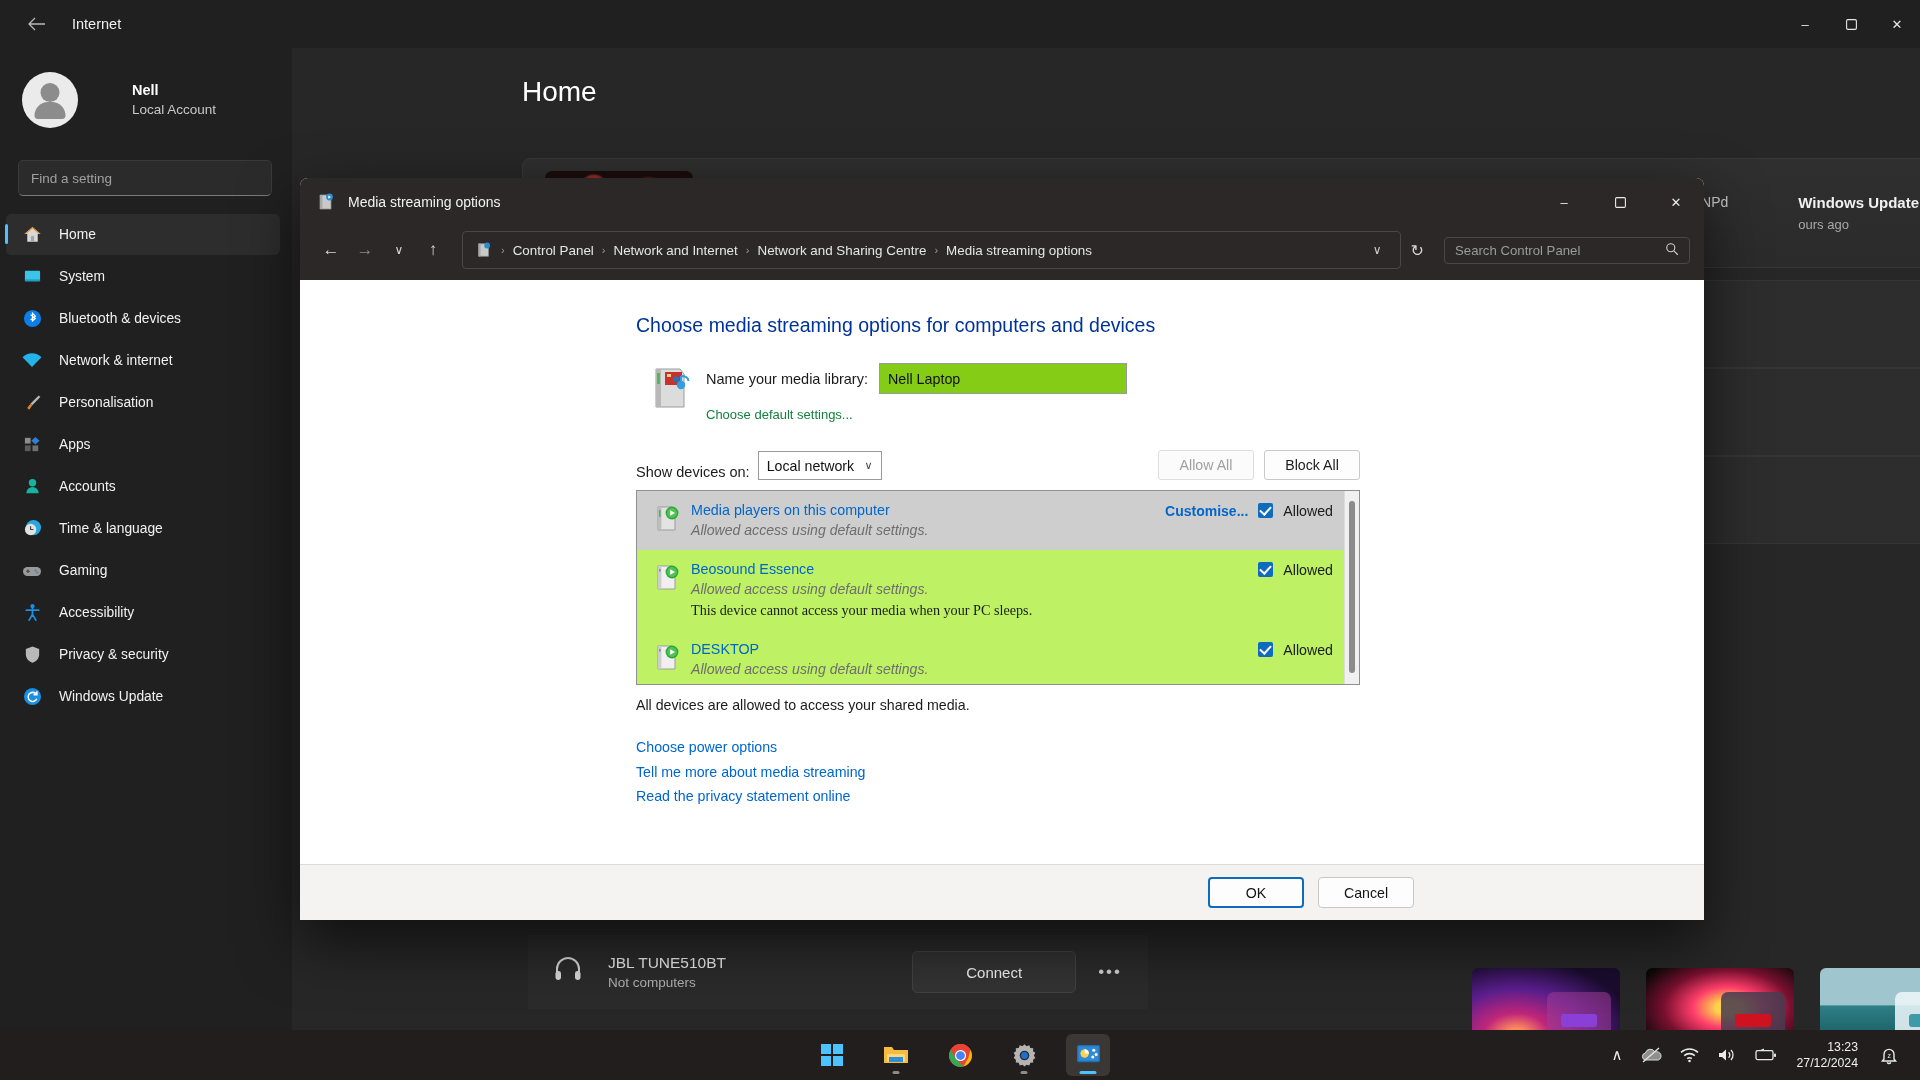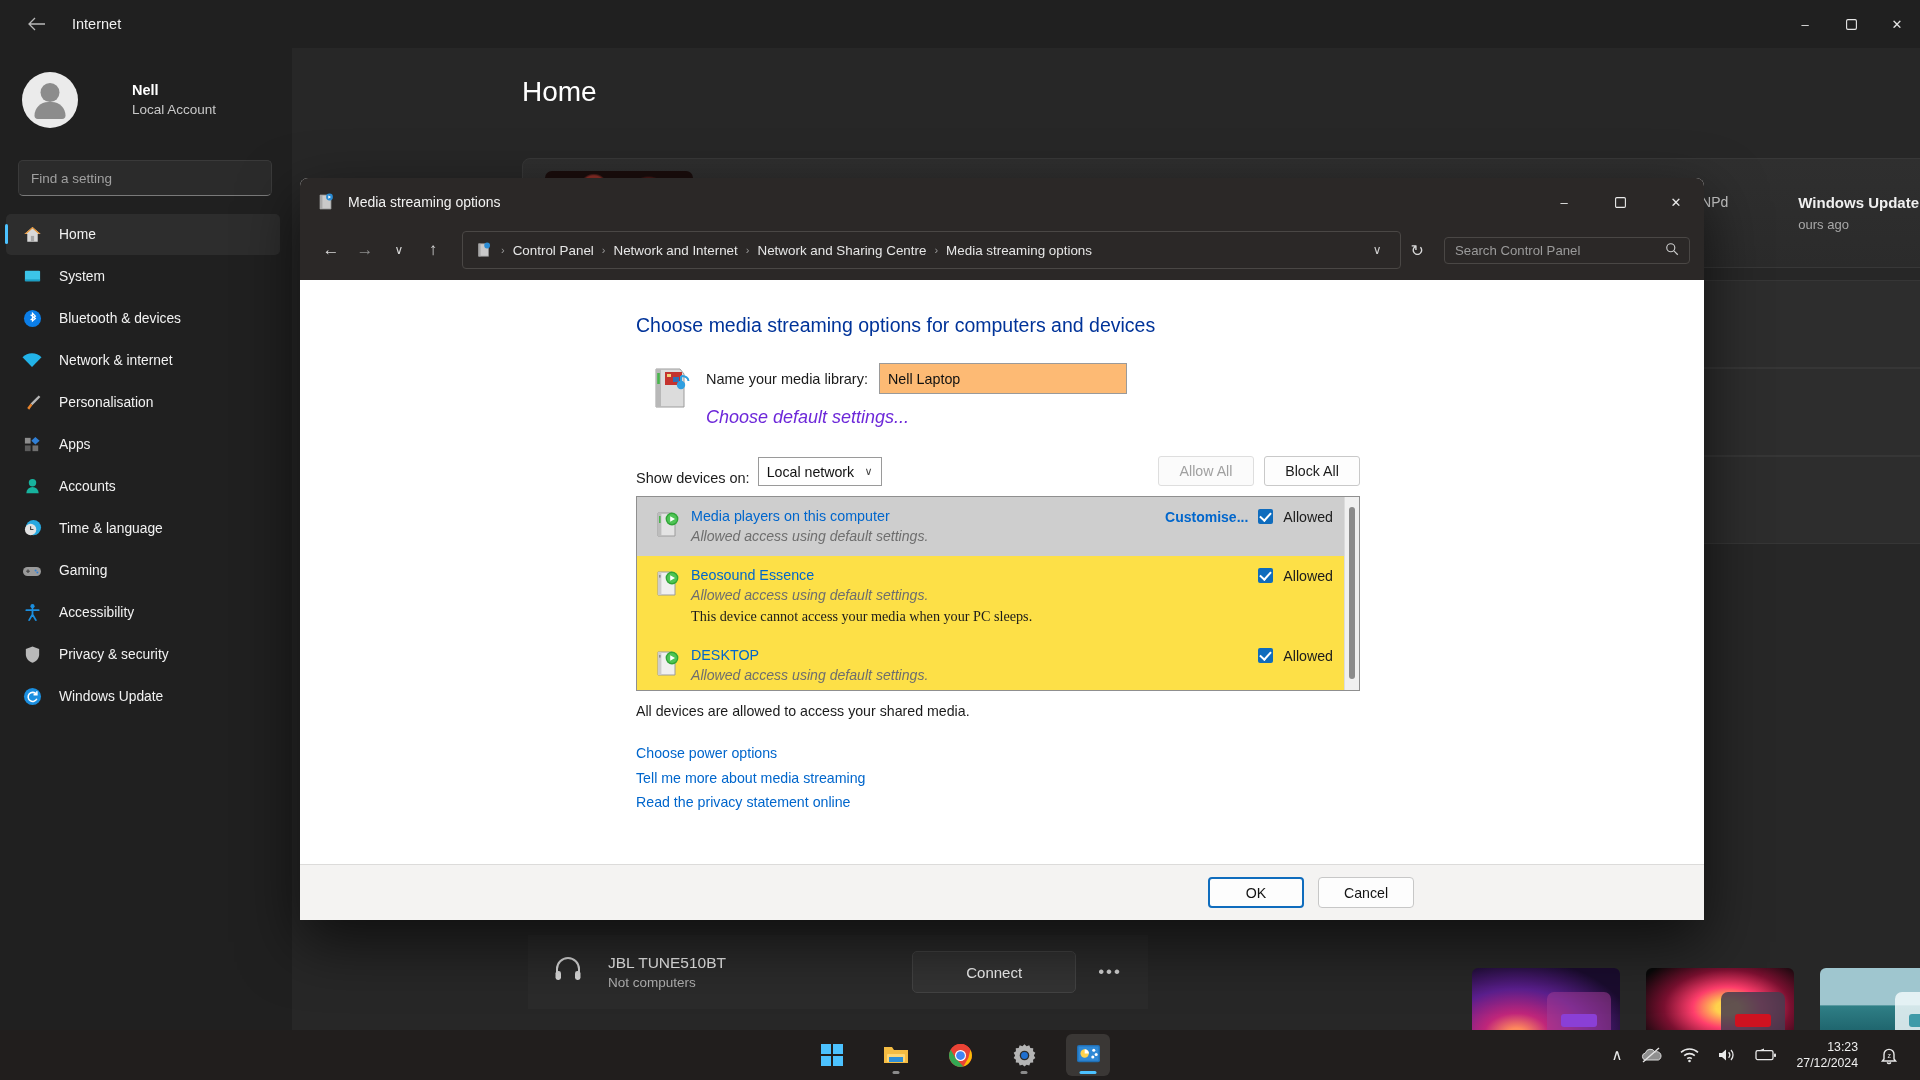--- a/index.html
+++ b/index.html
@@ -232,28 +232,27 @@
     color: #003399; font-size: 19.5px; margin-left: 336px;
     font-family: "Liberation Sans", sans-serif;
   }
   .lib-row { display: flex; margin: 26px 0 0 348px; }
   .lib-icon { width: 46px; height: 50px; position: relative; flex-shrink: 0; }
   .lib-right { margin-left: 12px; }
   .lib-line1 { display: flex; align-items: center; }
   .lib-label { color: #1b1b1b; font-size: 14.5px; }
   .lib-input {
     width: 248px; height: 31px; margin-left: 11px;
-    border: 1px solid #9a9a9a; background: #fdba74;
+    border: 1px solid #9a9a9a; background: #84cc16;
     padding: 0 8px; font-size: 14.3px; color: #111; font-family: inherit;
     outline: none;
   }
   .lib-link {
-    display: block; color: #6d28d9; font-size: 18px; margin-top: 13px;
+    display: block; color: #15803d; font-size: 13px; margin-top: 13px;
     text-decoration: none;
-    font-style: italic;
   }
 
   .showrow {
     display: flex; align-items: flex-end; margin: 28px 0 0 336px;
     width: 724px;
   }
   .showrow-label { color: #1b1b1b; font-size: 14.5px; }
   .combo {
     margin-left: 8px; width: 124px; height: 29px;
     border: 1px solid #9a9a9a; background: #fff;
@@ -266,21 +265,21 @@
     border: 1px solid #c9c9c9; background: #fdfdfd; border-radius: 3px;
     display: flex; align-items: center; justify-content: center;
     font-size: 14.2px; color: #1b1b1b;
   }
   .btn.disabled { color: #a0a0a0; background: #fbfbfb; border-color: #dedede; }
   .btn.allow-all { margin-left: auto; }
   .btn.block-all { margin-left: 10px; }
 
   .devlist {
     margin: 10px 0 0 336px; width: 724px; height: 195px;
-    border: 1px solid #8f8f8f; background: #fde047;
+    border: 1px solid #8f8f8f; background: #bef264;
     position: relative; overflow: hidden;
   }
   .dev-scroll-track {
     position: absolute; right: 0; top: 0; width: 15px; height: 100%;
     background: #f0f0f0; border-left: 1px solid #dcdcdc;
   }
   .dev-scroll-thumb {
     position: absolute; right: 4px; top: 10px; width: 6px; height: 172px;
     background: #8b8b8b; border-radius: 3px;
   }

